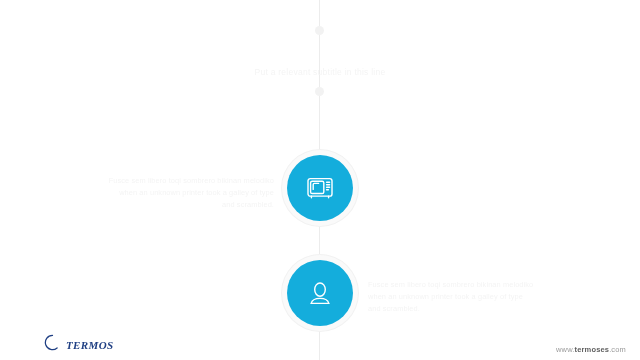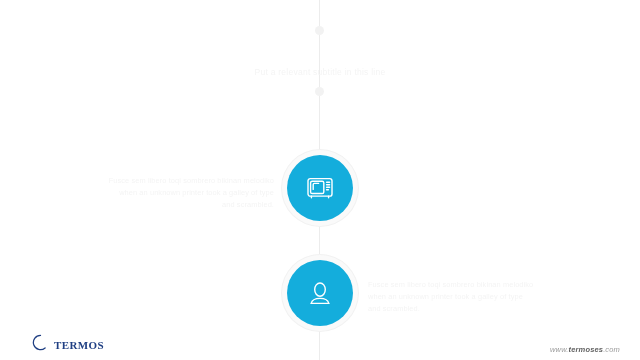--- a/index.html
+++ b/index.html
@@ -85,42 +85,42 @@
   .copy.right {
     left: 368px;
     top: 279px;
     width: 166px;
     text-align: left;
   }
 
   
   .logo {
     position: absolute;
-    left: 32px;
+    left: 44px;
     top: 334px;
     display: flex;
     align-items: center;
     gap: 5px;
+    font-style: italic;
   }
   .logo-mark { display: block; }
   .logo-text {
     font-family: "Liberation Serif", serif;
     font-size: 11px;
     font-weight: bold;
     letter-spacing: .4px;
     color: #1f3f83;
   }
   .site {
     position: absolute;
-    right: 20px;
+    right: 14px;
     top: 345px;
     font-size: 7.5px;
     color: #9a9a9a;
     letter-spacing: .15px;
-    font-style: italic;
   }
   .site b { color: #5f5f5f; font-weight: bold; }
 </style>
 </head>
 <body>
 
 <div id="slide">
 
   <div class="spine"></div>
   <div class="spine-node n1"></div>

